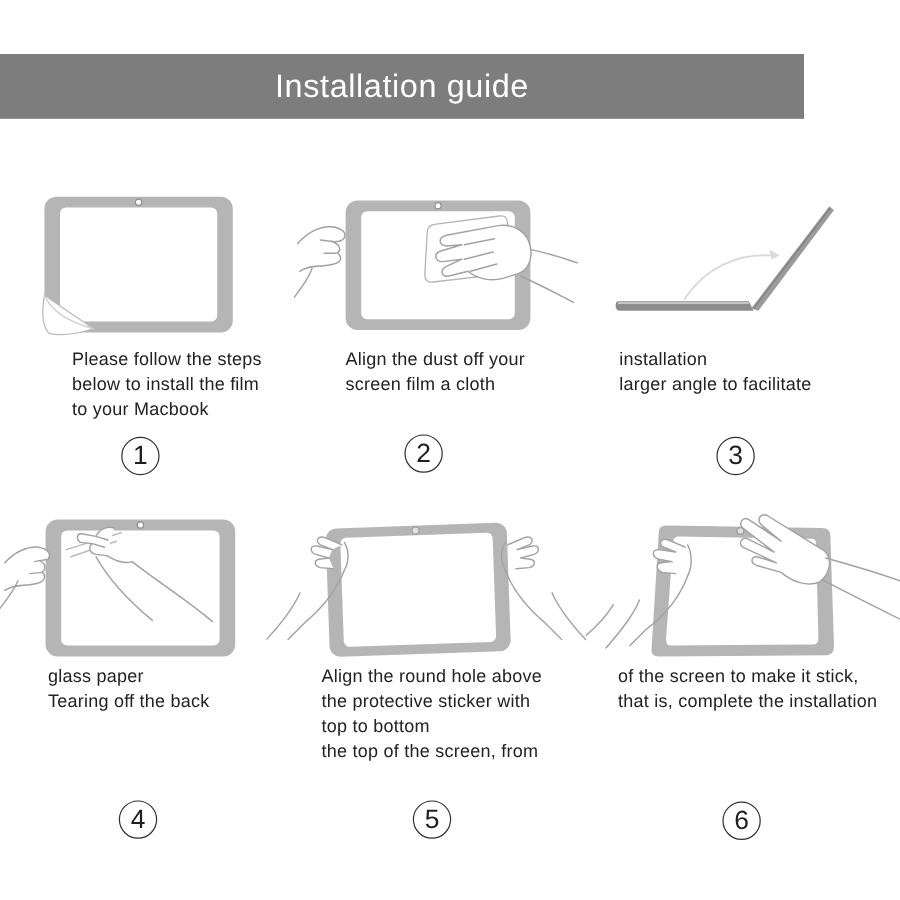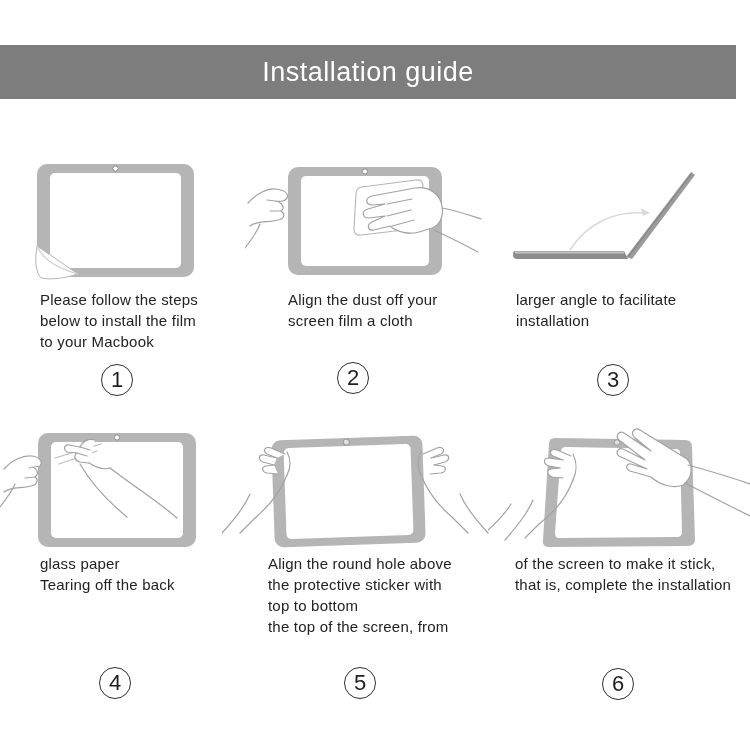--- a/index.html
+++ b/index.html
@@ -2,21 +2,21 @@
 <html style="--header-bg: #7d7d7d; --header-text: #ffffff; --frame-gray: #b5b5b5; --line-gray: #a2a2a2; --text-color: #222222;"><head>
 <meta charset="utf-8">
 <style>
   html,body{margin:0;padding:0;}
   body{
     width:750px;height:750px;position:relative;overflow:hidden;
     background:#ffffff;
     font-family:"Liberation Sans", sans-serif;
   }
   .banner{
-    position:absolute;left:0;top:45px;width:736px;height:54px;
+    position:absolute;left:0;top:45px;width:670px;height:54px;
     background:var(--header-bg,#7d7d7d);
     display:flex;align-items:center;justify-content:center;
   }
   .banner h1{
     margin:0;font-size:27px;font-weight:400;letter-spacing:.5px;
     color:var(--header-text,#ffffff);
   }
   .illus{position:absolute;}
   .illus svg{display:block;width:100%;height:100%;}
   .txt{
@@ -55,21 +55,21 @@
         <rect class="frame" x="7" y="6" width="157" height="113" rx="10"></rect>
         <rect class="scr" x="20" y="15" width="131" height="95" rx="5"></rect>
         <circle class="cam" cx="85.5" cy="10.5" r="2.6"></circle>
       </g>
       <g>
         <path d="M7,88 L48,116 Q26,123 11,120 Q3,112 7,88 Z" fill="#ffffff" stroke="#b7b7b7" stroke-width="1"></path>
         <path class="hand soft" d="M7,88 Q15,107 48,116"></path>
       </g>
     </svg>
   </div>
-  <div class="txt" style="left:40px;top:289px">
+  <div class="txt" style="left:60px;top:289px">
     <div class="ln">Please follow the steps</div>
     <div class="ln">below to install the film</div>
     <div class="ln">to your Macbook</div>
   </div>
   <div class="badge" style="left:101px;top:364px">
     <span>1</span>
   </div>
 
   <div class="illus" style="left:245px;top:153px;width:250px;height:142px">
     <svg viewBox="0 0 250 142">
@@ -113,22 +113,22 @@
         <path d="M15,89 L124,89 L128,97 L17,97 Q13,97 13,93 Q13,89 15,89 Z" fill="#8c8c8c"></path>
         <path d="M15,90.5 L124,90.5" stroke="#c4c4c4" stroke-width="1.8" fill="none"></path>
       </g>
       <g>
         <path d="M126,95 L191,10 L195,13 L132,97 Z" fill="#9b9b9b"></path>
         <path d="M128,95 L192,11" stroke="#7e7e7e" stroke-width="1" fill="none"></path>
       </g>
     </svg>
   </div>
   <div class="txt" style="left:516px;top:289px">
+    <div class="ln">installation</div>
     <div class="ln">larger angle to facilitate</div>
-    <div class="ln">installation</div>
   </div>
   <div class="badge" style="left:597px;top:364px">
     <span>3</span>
   </div>
 
   <div class="illus" style="left:0px;top:423px;width:250px;height:137px">
     <svg viewBox="0 0 250 137">
       <g>
         <rect class="frame" x="38" y="10" width="158" height="114" rx="10"></rect>
         <rect class="scr" x="51" y="19" width="132" height="96" rx="5"></rect>

